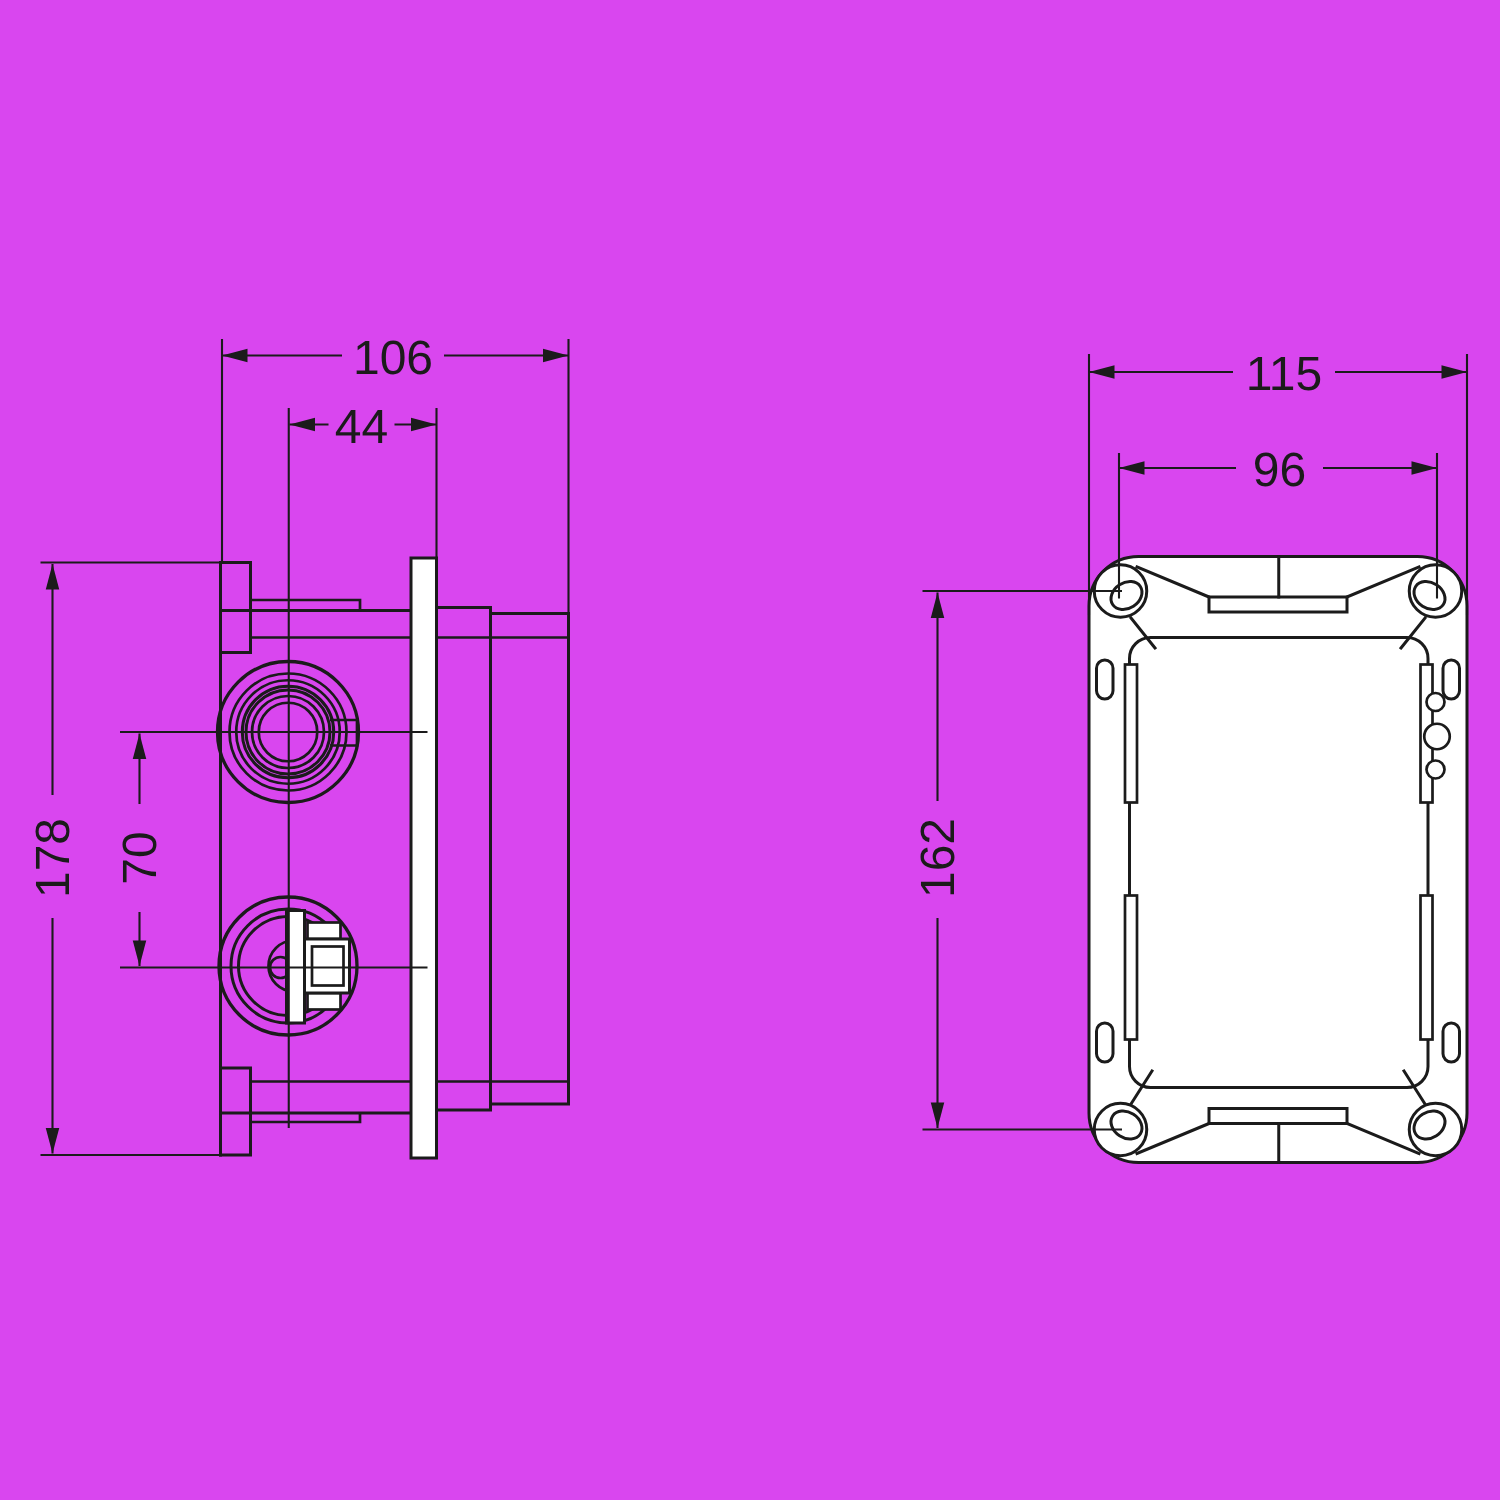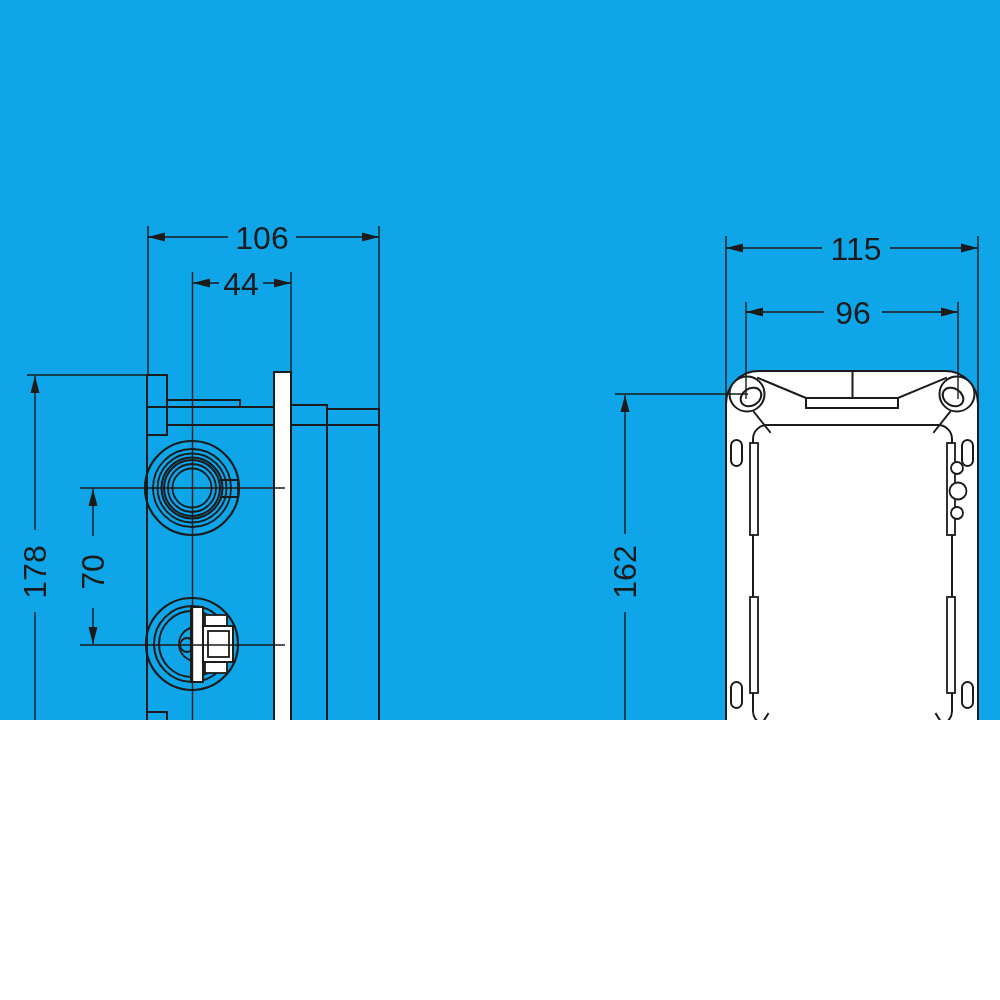--- a/index.html
+++ b/index.html
@@ -1,16 +1,16 @@
 <!DOCTYPE html>
 <html><head>
 <meta charset="utf-8">
 <style>
   html,body{margin:0;padding:0;background:#ffffff;}
-  .stage{width:1000px;height:720px;position:relative;background:#0ea5e9;}
+  .stage{width:1000px;height:1000px;position:relative;background:#d946ef;}
   svg{display:block;}
   .ln{stroke:#1b1b1b;stroke-width:2;fill:none;stroke-linecap:square;}
   .ln-thick{stroke:#1b1b1b;stroke-width:2.2;fill:none;stroke-linecap:square;}
   .ln-thin{stroke:#1b1b1b;stroke-width:1.4;fill:none;stroke-linecap:butt;}
   .ln-lt{stroke:#1b1b1b;stroke-width:1.8;fill:none;}
   .wfill{fill:#ffffff;stroke:#1b1b1b;stroke-width:2;}
   .wfill-lt{fill:#ffffff;stroke:#1b1b1b;stroke-width:1.8;}
   .arrow{fill:#1b1b1b;stroke:none;}
   .dim-label{font-family:"Liberation Sans","DejaVu Sans",sans-serif;font-size:32px;fill:#1b1b1b;}
 </style>

